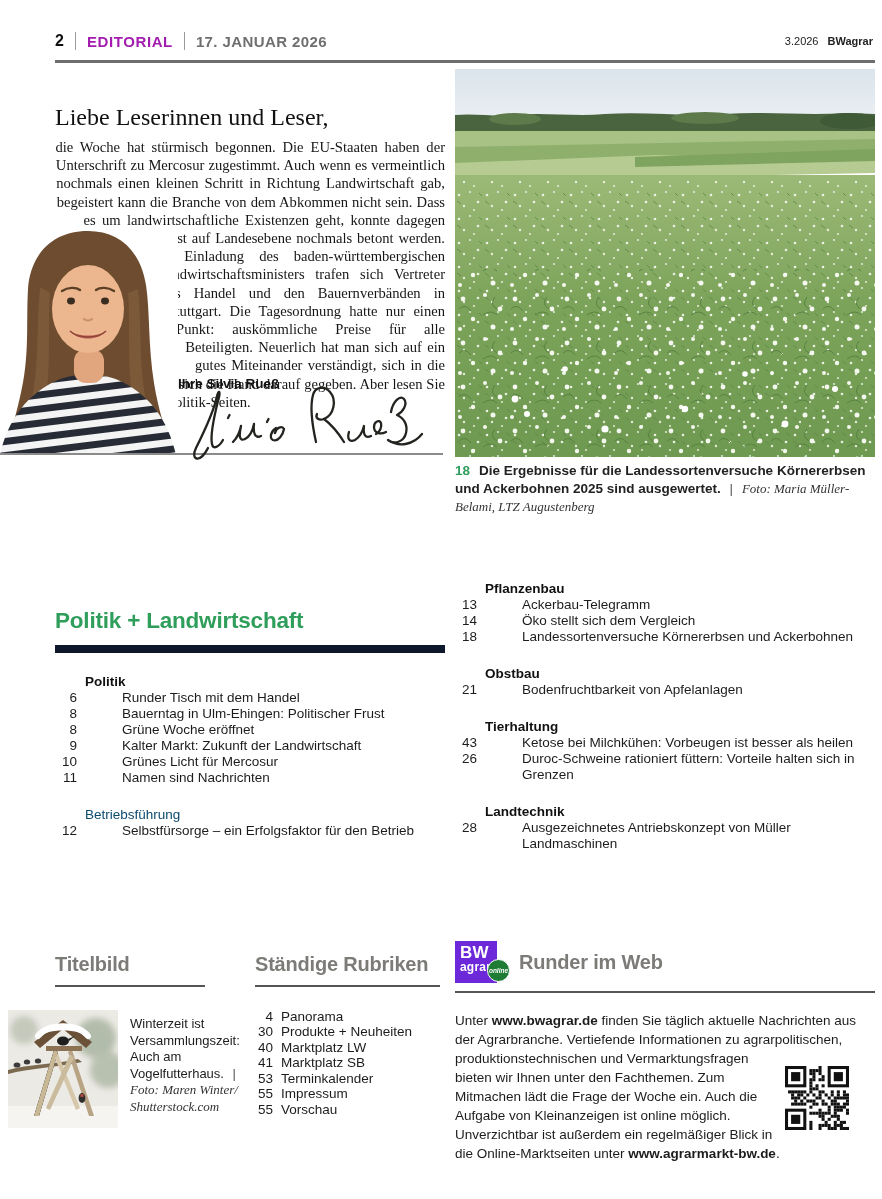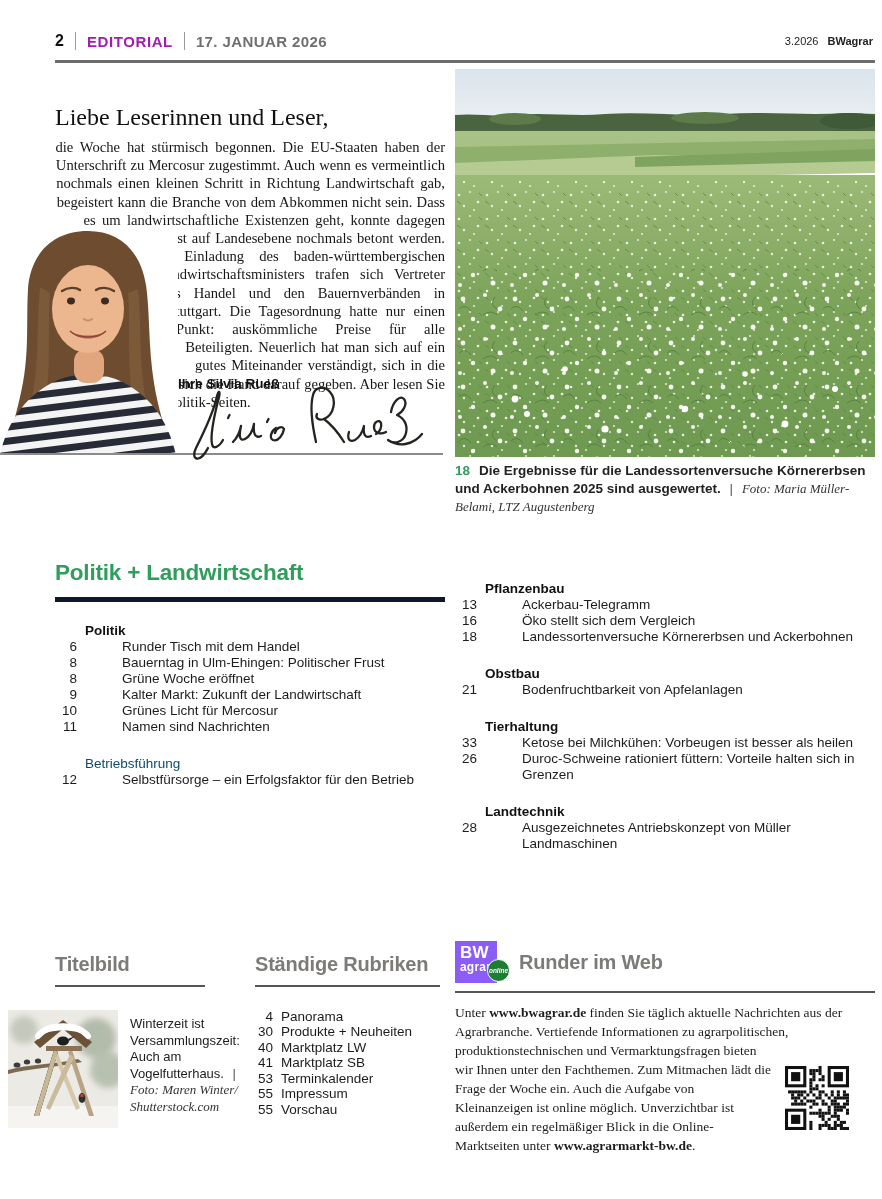--- a/index.html
+++ b/index.html
@@ -39,21 +39,21 @@
   .cap-num { color:#2f9e5b; font-weight:bold; margin-right:9px; }
   .cap-sep { font-weight:300; color:#555; margin:0 5px; }
   .credit { font-family:"Liberation Serif", serif; font-style:italic; font-weight:normal;
     font-size:13px; color:#333; }
 
   
   .toc-col { position:absolute; top:560px; }
   .toc-col.left { left:55px; width:390px; }
   .toc-col.right { left:455px; width:424px; }
   .toc-heading { font-size:22.5px; font-weight:bold; letter-spacing:-.2px; color:#2f9e5b;
-    padding-bottom:11px; border-bottom:5px solid #0f172a; }
+    padding-bottom:11px; border-bottom:8px solid #0f172a;margin-top:48px; }
   .toc-section { margin-top:21px; }
   .toc-subhead { font-size:13.5px; font-weight:bold; color:#111; margin-left:30px; line-height:16px; }
   .toc-subhead.light { font-weight:normal; color:#0c4a6e; }
   .toc-row { display:flex; font-size:13.5px; line-height:16px; color:#1c1c1c; }
   .toc-num { flex:none; width:22px; text-align:right; margin-right:8px; }
   .toc-title { flex:1;margin-left:37px; }
 
   
   .f-heading { font-size:20px; font-weight:bold; color:#7c7b78; letter-spacing:-.2px; }
   .f-rule { height:1.5px; background:#555; margin-top:9px; }
@@ -65,29 +65,29 @@
 
   .bird-photo { position:absolute; left:8px; top:1010px; width:110px; height:118px; }
   .titel-caption { position:absolute; left:130px; top:1016px; width:114px; font-size:13px;
     line-height:16.5px; color:#1c1c1c; hyphens:auto; -webkit-hyphens:auto; }
   .titel-caption .credit { font-size:13px; }
 
   .rubriken-list { margin-top:22px; }
   .rub-row { display:flex; font-size:13.5px; line-height:15.5px; color:#1c1c1c; }
   .rub-num { flex:none; width:18px; text-align:right; margin-right:8px; }
 
-  .bw-logo { position:relative; width:42px; height:42px; background:#8b5cf6; color:#fff;
+  .bw-logo { position:relative; width:42px; height:42px; background:#6d28d9; color:#fff;
     padding:4px 0 0 5px; flex:none; }
   .bw-l1 { font-size:17px; font-weight:bold; line-height:16px; letter-spacing:.3px; }
   .bw-l2 { font-size:12px; font-weight:bold; line-height:12px; letter-spacing:.2px; }
   .bw-badge { position:absolute; right:-13px; bottom:1px; width:23px; height:23px; border-radius:50%;
     background:#1e7c35; border:1px solid #fff; color:#fff; font-size:6.5px; font-style:italic;
     font-weight:bold; display:flex; align-items:center; justify-content:center; }
 
-  .web-text { margin-top:10px; font-size:13.5px; line-height:19px; color:#1c1c1c; text-align:left;font-family:Liberation Serif, serif; }
+  .web-text { margin-top:18px; font-size:13.5px; line-height:19px; color:#1c1c1c; text-align:left; }
   .web-text b { font-weight:bold; }
   .qr-spacer { float:right; width:100px; height:132px; shape-outside:inset(56px 0 0 0); }
   .qr-code { position:absolute; left:785px; top:1066px; width:64px; height:64px; }
 </style>
 </head>
 <body>
 
 <div class="page">
 
   <div class="header">
@@ -257,39 +257,39 @@
 
   <div class="toc-col right">
     <div>
         <div class="toc-section">
           <div class="toc-subhead">Pflanzenbau</div>
           <div class="toc-row">
             <span class="toc-num">13</span>
             <span class="toc-title">Ackerbau-Telegramm</span>
           </div>
           <div class="toc-row">
-            <span class="toc-num">16</span>
+            <span class="toc-num">14</span>
             <span class="toc-title">Öko stellt sich dem Vergleich</span>
           </div>
           <div class="toc-row">
             <span class="toc-num">18</span>
             <span class="toc-title">Landessortenversuche Körnererbsen und Ackerbohnen</span>
           </div>
         </div>
         <div class="toc-section">
           <div class="toc-subhead">Obstbau</div>
           <div class="toc-row">
             <span class="toc-num">21</span>
             <span class="toc-title">Bodenfruchtbarkeit von Apfelanlagen</span>
           </div>
         </div>
         <div class="toc-section">
           <div class="toc-subhead">Tierhaltung</div>
           <div class="toc-row">
-            <span class="toc-num">33</span>
+            <span class="toc-num">43</span>
             <span class="toc-title">Ketose bei Milchkühen: Vorbeugen ist besser als heilen</span>
           </div>
           <div class="toc-row">
             <span class="toc-num">26</span>
             <span class="toc-title">Duroc-Schweine rationiert füttern: Vorteile halten sich in Grenzen</span>
           </div>
         </div>
         <div class="toc-section">
           <div class="toc-subhead">Landtechnik</div>
           <div class="toc-row">

